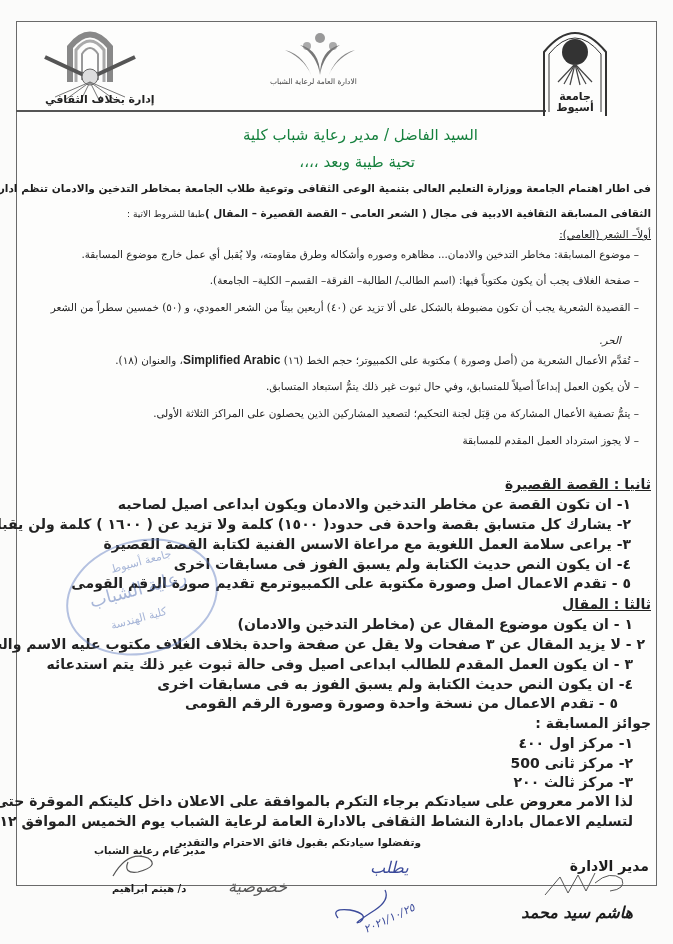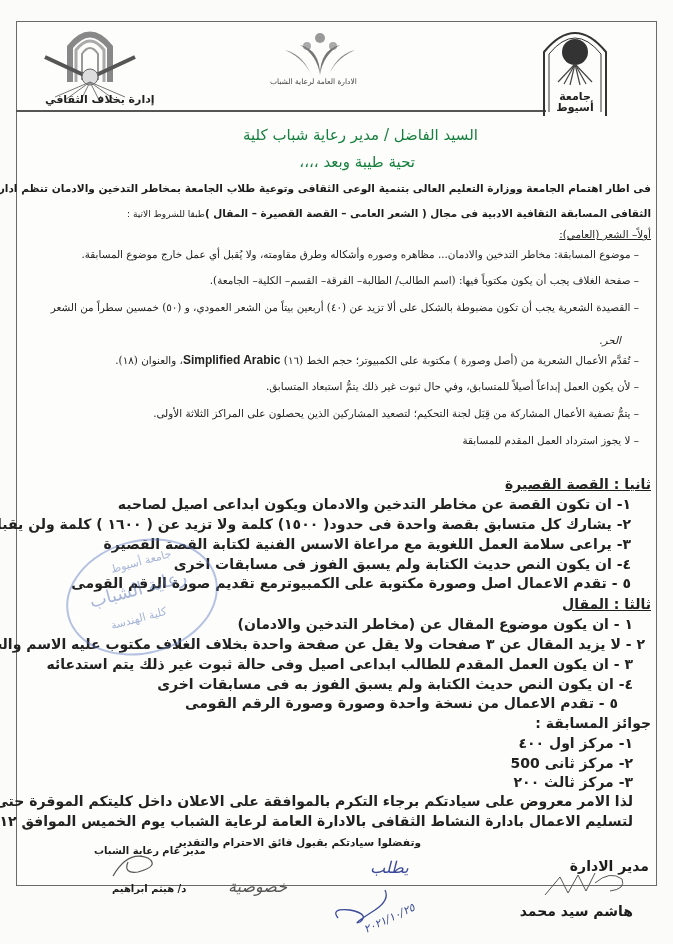--- a/index.html
+++ b/index.html
@@ -119,21 +119,21 @@
 <div class="t sans" style="right:22px; top:715px;">جوائز المسابقة :</div>
 <div class="t sans" style="right:40px; top:735px;">١-  مركز اول ٤٠٠</div>
 <div class="t sans" style="right:40px; top:755px;">٢-   مركز ثانى 500</div>
 <div class="t sans" style="right:40px; top:774px;">٣-  مركز ثالث ٢٠٠</div>
 
 <div class="t sans" style="right:40px; top:793px;">لذا الامر معروض على سيادتكم برجاء التكرم بالموافقة على الاعلان داخل كليتكم الموقرة حتى يتسنى للطلاب المشاركة فى المسابقة علما بان اخر موعد</div>
 <div class="t sans" style="right:40px; top:813px;">لتسليم الاعمال بادارة النشاط الثقافى بالادارة العامة لرعاية الشباب يوم الخميس الموافق ٢٠٢٣/١٠/١٢</div>
 <div class="t para" style="right:252px; top:836px; font-size:10.6px;">وتفضلوا سيادتكم بقبول فائق الاحترام والتقدير</div>
 
 <div class="t para" style="right:24px; top:858px; font-size:14px;margin-left:15px;">مدير الادارة</div>
-<div class="t para" style="right:40px; top:903px; font-size:14px;">هاشم سيد محمد</div>
+<div class="t para" style="right:40px; top:903px; font-size:16px;font-style:italic;">هاشم سيد محمد</div>
 <div class="t para" style="left:94px; top:845px; font-size:10px;">مدير عام رعاية الشباب</div>
 <div class="t para" style="left:112px; top:883px; font-size:10px;">د/ هيثم ابراهيم</div>
 
 <svg style="position:absolute; left:540px; top:865px;" width="90" height="35" viewBox="0 0 90 35">
   <path d="M5 30 L20 12 L28 28 L38 10 L46 26 L55 8 M55 18 Q70 5 82 14 Q86 24 70 26" fill="none" stroke="#555" stroke-width="1"></path>
 </svg>
 <svg style="position:absolute; left:108px; top:848px;" width="55" height="32" viewBox="0 0 55 32">
   <path d="M5 28 Q20 2 40 10 Q52 18 30 24 Q15 26 20 14" fill="none" stroke="#555" stroke-width="1.2"></path>
 </svg>
 

